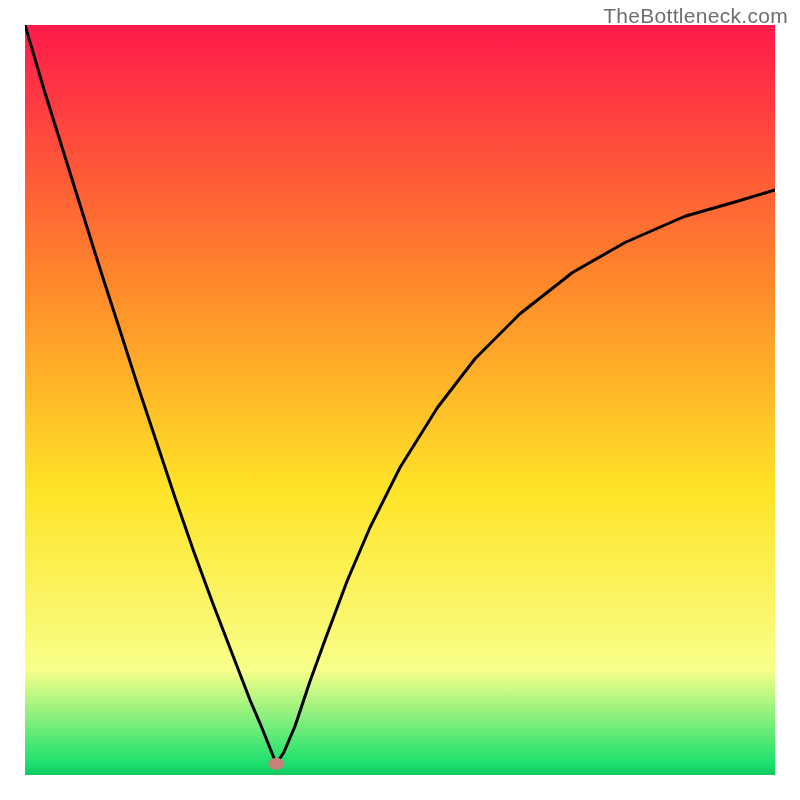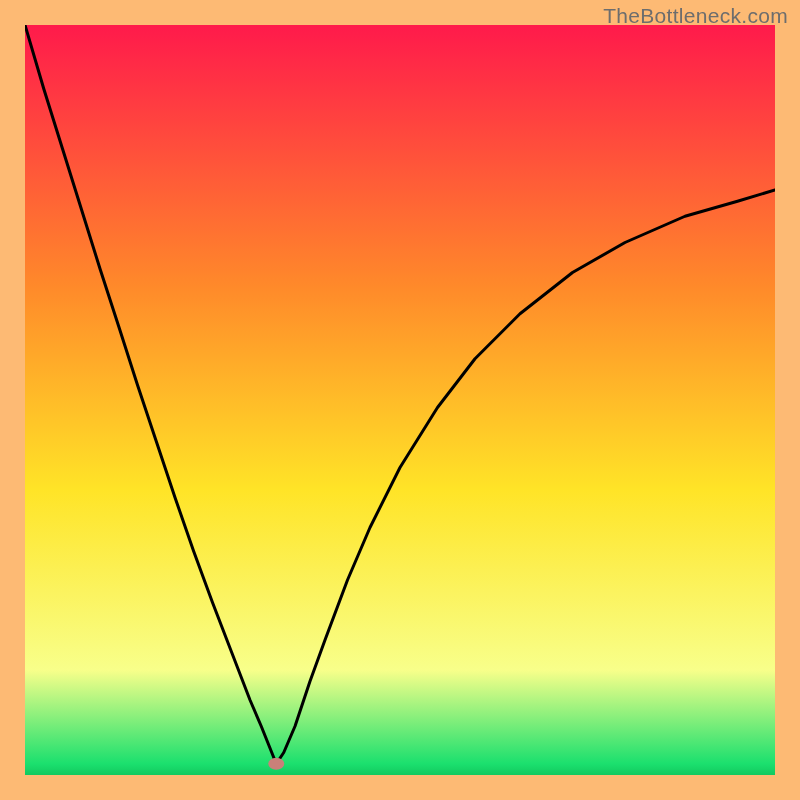--- a/index.html
+++ b/index.html
@@ -8,21 +8,21 @@
     width: 800px;
     height: 800px;
     background: #000;
     overflow: hidden;
     font-family: Arial, Helvetica, sans-serif;
   }
   .frame {
     position: absolute;
     left: 0; top: 0;
     width: 800px; height: 800px;
-    background: #fdba74;
+    background: #ffffff;
   }
   .plot-area {
     position: absolute;
     left: 25px;
     top: 25px;
     width: 750px;
     height: 750px;
     overflow: hidden;
   }
   .plot-area svg {

